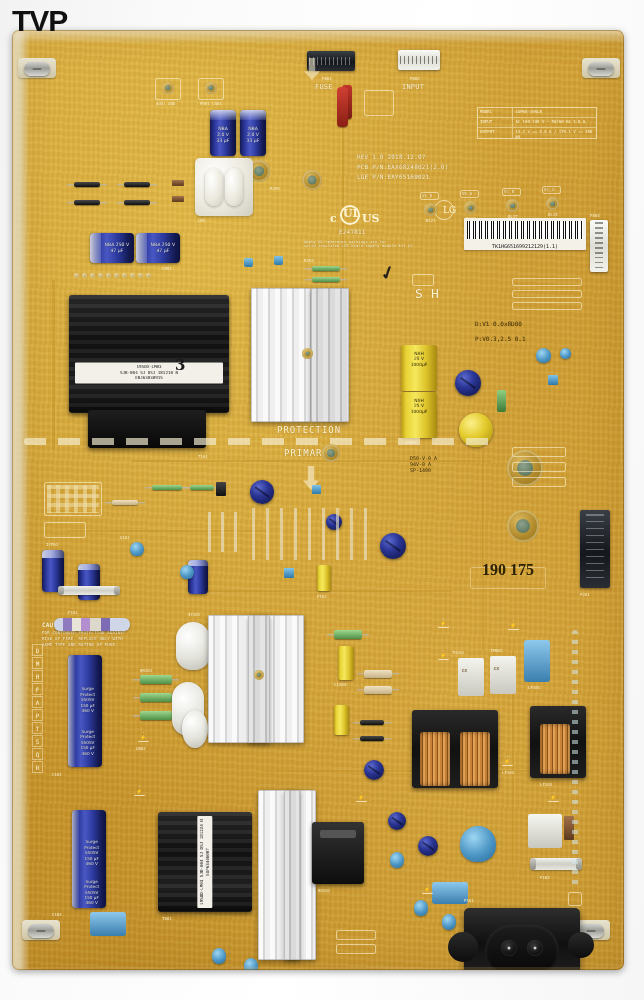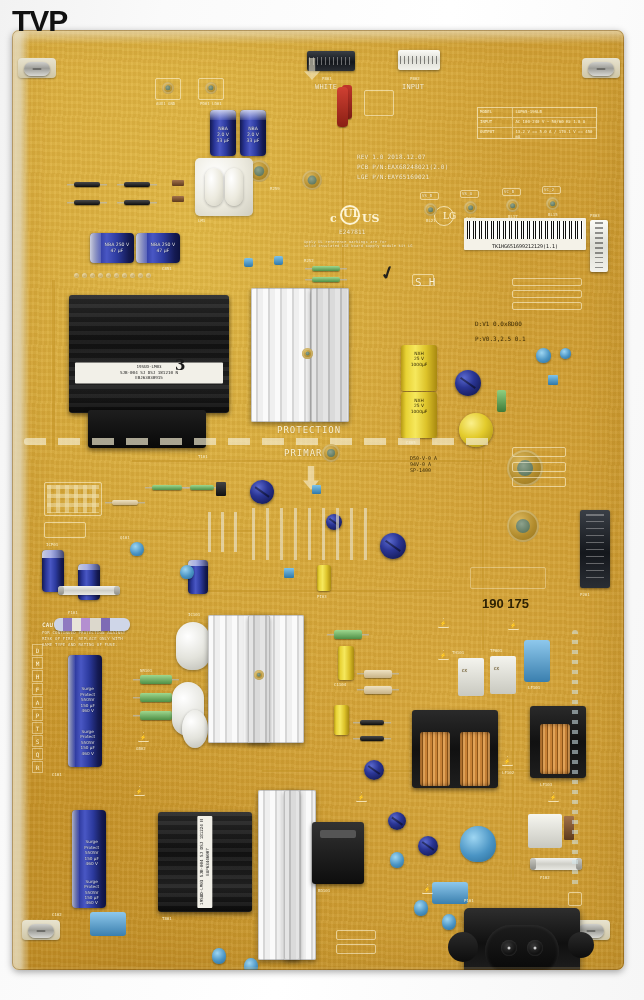--- a/index.html
+++ b/index.html
@@ -409,21 +409,21 @@
         <span class="hole"></span>
       </div>
     <div class="mount-pad" style="left:290px;top:140px;width:20px;height:20px;">
         <span class="hole"></span>
       </div>
 
     <div class="conn black" style="left:295px;top:21px;width:48px;height:20px;">
       <div class="pins"></div>
     </div>
     <div class="ref" style="left:310px;top:46px;">P801</div>
-    <div class="silk" style="left:303px;top:53px;font-size:7px;">WHITE</div>
+    <div class="silk" style="left:303px;top:53px;font-size:7px;">FUSE</div>
 
     <div class="conn white" style="left:386px;top:20px;width:42px;height:20px;">
       <div class="pins"></div>
     </div>
     <div class="ref" style="left:398px;top:46px;">P802</div>
     <div class="silk" style="left:390px;top:53px;font-size:7px;">INPUT</div>
 
     <div class="conn white" style="left:578px;top:190px;width:18px;height:52px;">
       <div class="pins" style="left:30%;top:4%;width:40%;height:92%;background:repeating-linear-gradient(180deg,rgba(0,0,0,.4) 0 1.5px,transparent 1.5px 5px);"></div>
     </div>
@@ -457,21 +457,21 @@
     <div class="silk" style="left:345px;top:143px;font-size:6px;">LGE P/N:EAY65169021</div>
 
     <div class="ul-mark" style="left:318px;top:182px;font-size:11px;">c</div>
     <div class="ul-ring" style="left:328px;top:175px;"></div>
     <div class="ul-mark" style="left:331px;top:177px;font-size:11px;">UL</div>
     <div class="ul-mark" style="left:350px;top:182px;font-size:11px;">US</div>
     <div class="silk" style="left:327px;top:198px;font-size:6px;">E247811</div>
     <div class="silk" style="left:292px;top:210px;font-size:3.6px;white-space:pre;">Apply UL reference markings are for
 solid insulated LGE board supply module kit LG</div>
 
-    <div class="lg-logo" style="left:422px;top:176px;padding-left:8px;">LG</div>
+    <div class="lg-logo" style="left:422px;top:170px;padding-left:8px;">LG</div>
 
     <div class="sticker" style="left:452px;top:188px;width:122px;height:32px;">
       <div class="barcode"></div>
       <div class="barcode-num">TK1HG651699212129(1.1)</div>
     </div>
 
     <div class="silk-box" style="left:408px;top:162px;width:19px;height:8px;"></div>
     <div class="silk" style="left:410px;top:163px;font-size:4px;">VS_B</div>
     <div class="silk-box" style="left:448px;top:160px;width:19px;height:8px;"></div>
     <div class="silk" style="left:450px;top:161px;font-size:4px;">VS_A</div>
@@ -578,21 +578,21 @@
       </div>
     <div class="axial green" style="left:300px;top:247px;width:28px;">
         <i class="lead-l"></i>
         <i class="lead-r"></i>
       </div>
     <div class="ref" style="left:292px;top:228px;">R252</div>
 
     <div class="handwrite" style="left:368px;top:232px;">✓</div>
 
     <div class="silk-box" style="left:400px;top:244px;width:22px;height:12px;"></div>
-    <div class="silk" style="left:403px;top:246px;font-size:11px;">S H</div>
+    <div class="silk" style="left:403px;top:256px;font-size:13px;">S H</div>
 
     <div class="xfmr" style="left:57px;top:265px;width:160px;height:118px;">
       <div class="tape"></div>
       <div class="label" style="top:66%;">
         <span>19SUD-LM03</span><br>
         <span>SJB-004 SJ DSJ 181210 N</span><br>
         <span>EBJ63030915</span>
       </div>
     </div>
     <div class="handwrite" style="left:163px;top:326px;font-size:15px;transform:rotate(0deg);color:#1a1a1a;">3</div>
@@ -680,21 +680,21 @@
       <div class="band" style="width:100%;height:18%;top:0;left:0;"></div>
     </div>
     <div class="disc" style="left:118px;top:512px;width:14px;height:14px;"></div>
     <div class="disc" style="left:168px;top:535px;width:14px;height:14px;"></div>
     <div class="smd blue" style="left:272px;top:538px;width:10px;height:10px;"></div>
     <div class="ycap" style="left:305px;top:535px;width:14px;height:26px;"></div>
     <div class="ref" style="left:305px;top:564px;">PI03</div>
     <div class="ref" style="left:108px;top:505px;">Q101</div>
 
     <div class="silk-box" style="left:458px;top:537px;width:76px;height:22px;border-color:rgba(255,250,225,.35);"></div>
-    <div class="silk-dark" style="left:470px;top:566px;font-size:13px;font-weight:bold;color:#2e2204;font-family:Liberation Sans, sans-serif;">190 175</div>
+    <div class="silk-dark" style="left:470px;top:530px;font-size:16px;font-weight:bold;color:#2e2204;font-family:Liberation Serif, serif;">190 175</div>
 
     <div class="ref" style="left:56px;top:580px;">F101</div>
     <div class="silk" style="left:30px;top:591px;font-size:6px;font-weight:bold;">CAUTION</div>
     <div class="silk" style="left:30px;top:600px;font-size:4px;width:84px;white-space:normal;line-height:1.45;">FOR CONTINUED PROTECTION AGAINST RISK OF FIRE, REPLACE ONLY WITH SAME TYPE AND RATING OF FUSE.</div>
 
     <div class="fuse" style="left:46px;top:556px;width:62px;height:9px;">
       <span class="cap-a"></span>
       <span class="cap-b"></span>
     </div>
 

